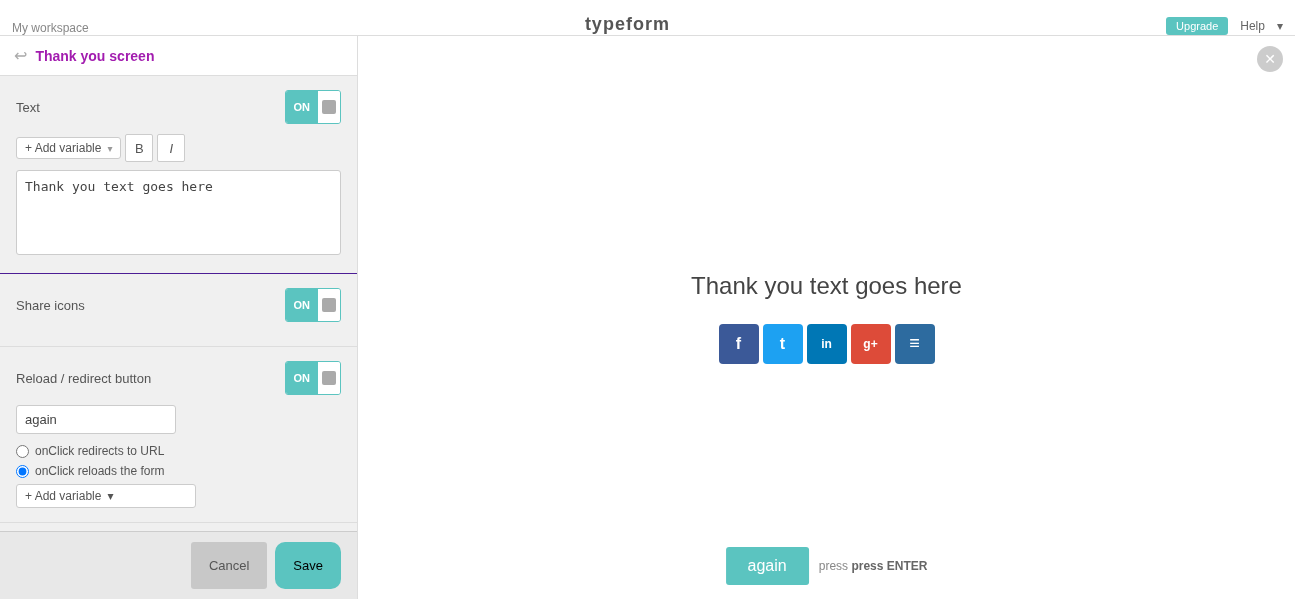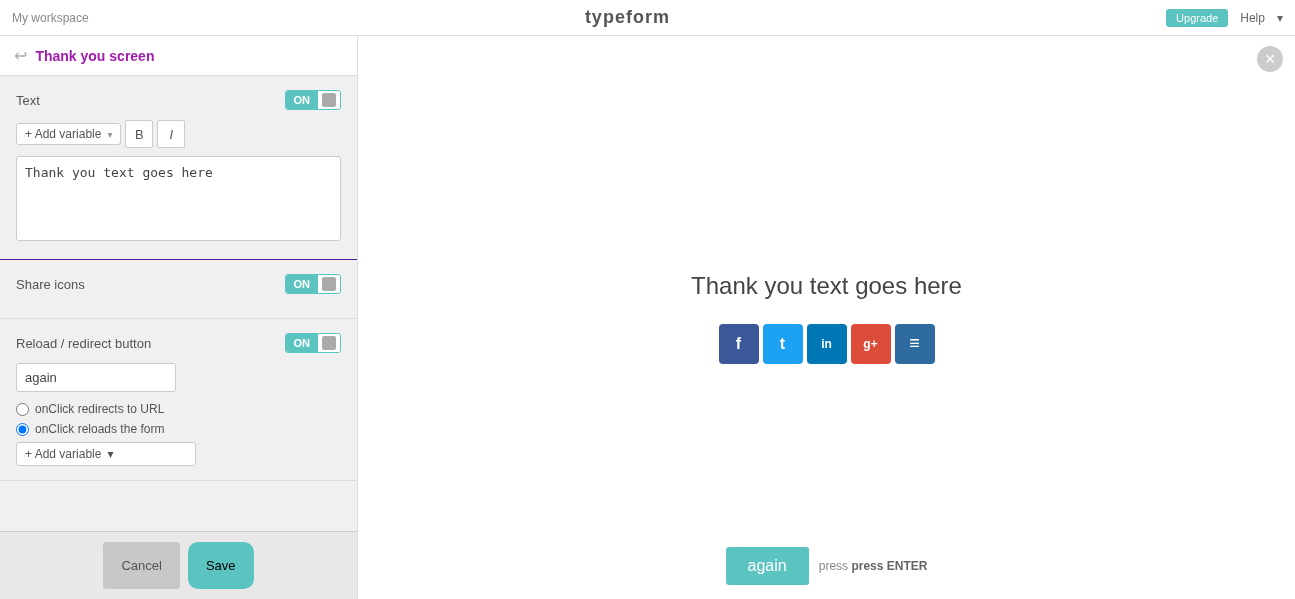--- a/index.html
+++ b/index.html
@@ -11,21 +11,21 @@
       height: 599px;
       overflow: hidden;
     }
 
     
     .topbar {
       height: 36px;
       background: #fff;
       border-bottom: 1px solid #ddd;
       display: flex;
-      align-items: center;
+      align-items: flex-end;
       justify-content: space-between;
       padding: 0 12px;
       flex-shrink: 0;
     }
     .topbar-left {
       display: flex;
       align-items: center;
       gap: 8px;
       font-size: 12px;
       color: #888;
@@ -120,21 +120,21 @@
       font-weight: 500;
     }
 
     
     .toggle {
       display: flex;
       align-items: center;
       border: 1px solid #5bc4c0;
       border-radius: 3px;
       overflow: hidden;
-      height: 20px;
+      height: 34px;
     }
     .toggle-on {
       background: #5bc4c0;
       color: #fff;
       font-size: 11px;
       font-weight: bold;
       padding: 0 8px;
       height: 100%;
       display: flex;
       align-items: center;
@@ -257,21 +257,21 @@
       width: 180px;
     }
 
     
     .panel-footer {
       background: #e8e8e8;
       border-top: 1px solid #ccc;
       padding: 10px 16px;
       display: flex;
       gap: 8px;
-      justify-content: center;
+      justify-content: flex-end;
     }
     .btn-cancel {
       background: #c8c8c8;
       border: none;
       color: #555;
       padding: 6px 18px;
       border-radius: 3px;
       cursor: pointer;
       font-size: 13px;
     }

